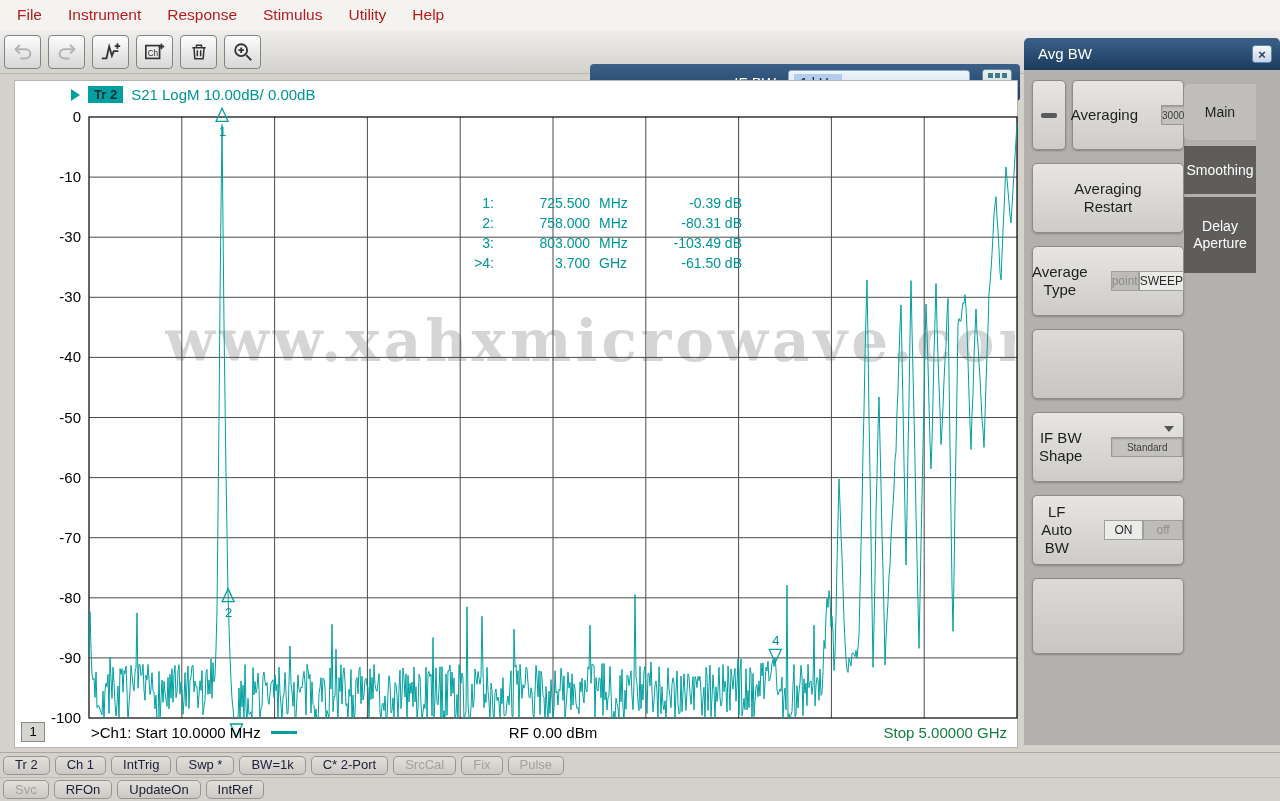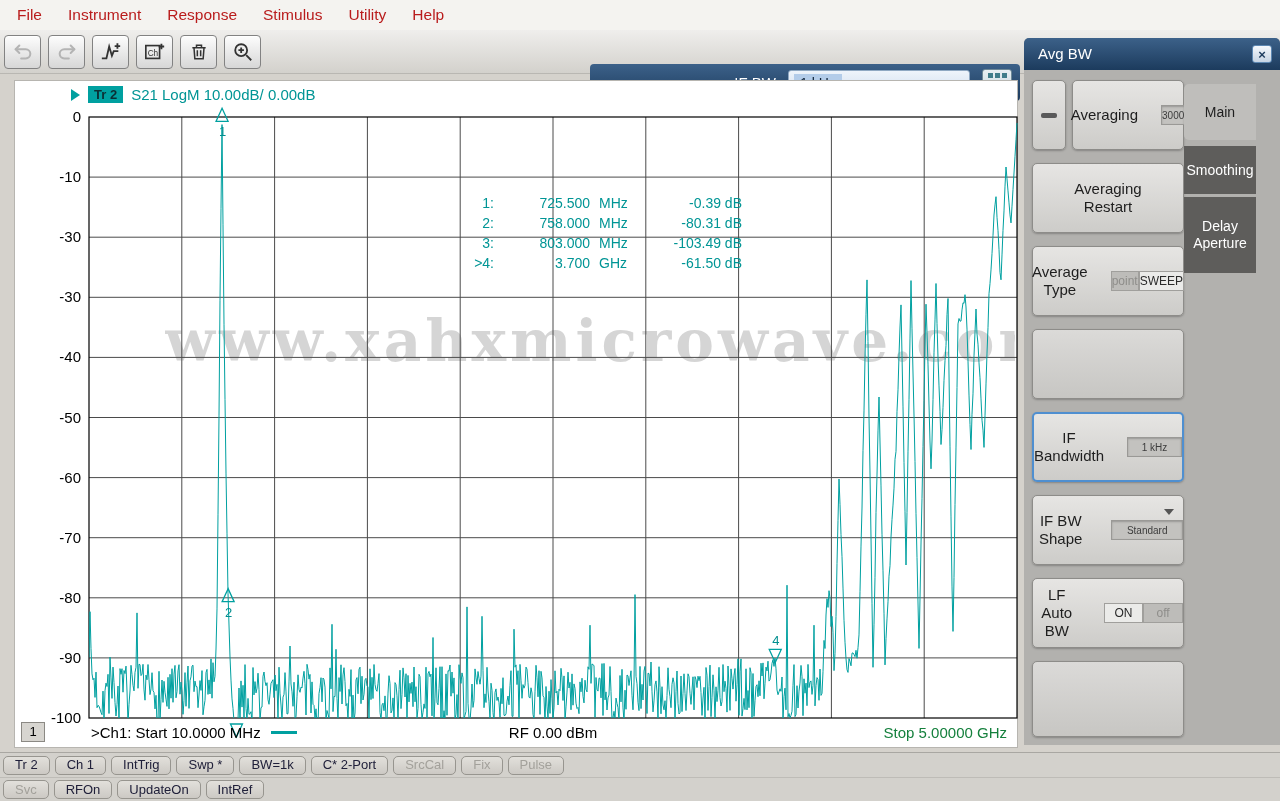--- a/index.html
+++ b/index.html
@@ -252,24 +252,20 @@
       <span class="plabel" style="width:92px">Averaging Restart</span>
     </button>
     <button class="pbtn">
       <span class="plabel">Average Type</span>
       <span class="pseg">
         <span class="uns">point</span>
         <span class="sel">SWEEP</span>
       </span>
     </button>
     <button class="pbtn blank"></button>
-    <button class="pbtn selected">
-      <span class="plabel">IF Bandwidth</span>
-      <span class="psub">1 kHz</span>
-    </button>
     <button class="pbtn">
       <span class="drop-arrow"></span>
       <span class="plabel">IF BW Shape</span>
       <span class="psub">Standard</span>
     </button>
     <button class="pbtn">
       <span class="plabel">LF Auto BW</span>
       <span class="pseg">
         <span class="sel">ON</span>
         <span class="uns">off</span>

